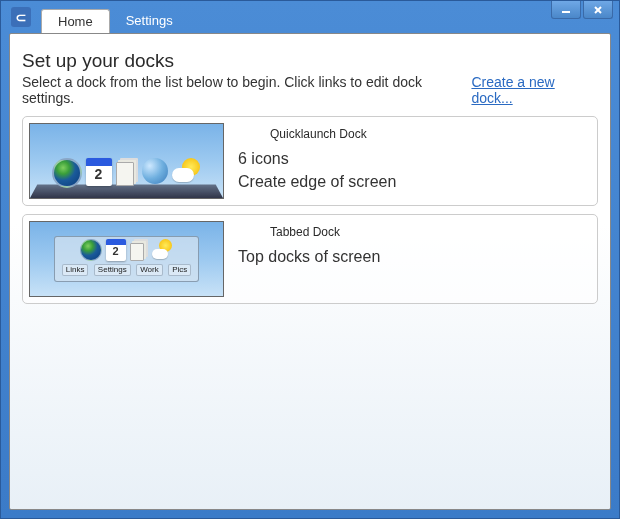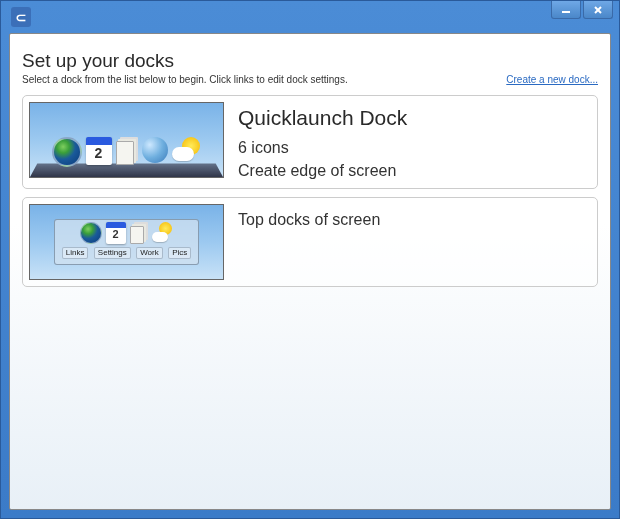--- a/index.html
+++ b/index.html
@@ -96,21 +96,21 @@
     .page-title {
       font-size: 19px;
       color: #2a2a2a;
       font-weight: normal;
       margin-bottom: 2px;
     }
     .instruction-row {
       display: flex;
       justify-content: space-between;
       align-items: baseline;
-      font-size: 10px;
+      font-size: 14px;
       color: #333;
       margin-bottom: 10px;
     }
     .create-link {
       color: #2a6ac2;
       text-decoration: underline;
       cursor: pointer;
       margin-right: 0;
     }
     .dock-card {
@@ -214,33 +214,38 @@
     }
     .td-tab {
       font-size: 8px; color: #222; padding: 1px 3px;
       background: rgba(255,255,255,0.35);
       border: 1px solid rgba(120,140,160,0.5);
       border-radius: 2px;
       line-height: 1;
     }
     .dock-info { padding-top: 4px; }
     .dock-title {
-      font-size: 21px; font-weight: normal; color: #2a2a2a;
+      font-size: 12px; font-weight: normal; color: #2a2a2a;
       margin-bottom: 6px;
+      margin-left: 32px;
     }
     .dock-meta {
       font-size: 16px; color: #333; line-height: 1.45;
     }
   </style>
 </head>
 <body>
 
 <div class="window">
   <div class="titlebar">
     <div class="app-icon">⊂</div>
+    <div class="tabs">
+      <div class="tab active">Home</div>
+      <div class="tab">Settings</div>
+    </div>
     <div class="win-controls">
       <div class="win-btn">
         <svg width="10" height="8" viewBox="0 0 10 8">
             <line x1="1" y1="6" x2="9" y2="6" stroke="#fff" stroke-width="2"></line>
           </svg>
       </div>
       <div class="win-btn">
         <svg width="10" height="10" viewBox="0 0 10 10">
             <line x1="2" y1="2" x2="8" y2="8" stroke="#fff" stroke-width="2"></line>
             <line x1="8" y1="2" x2="2" y2="8" stroke="#fff" stroke-width="2"></line>
@@ -297,20 +302,21 @@
           </div>
           <div class="td-tabs">
             <span class="td-tab">Links</span>
             <span class="td-tab">Settings</span>
             <span class="td-tab">Work</span>
             <span class="td-tab">Pics</span>
           </div>
         </div>
       </div>
       <div class="dock-info">
+        <h2 class="dock-title">Tabbed Dock</h2>
         <div class="dock-meta">
           <div>Top docks of screen</div>
         </div>
       </div>
     </div>
 
   </div>
 </div>
 
 </body></html>

